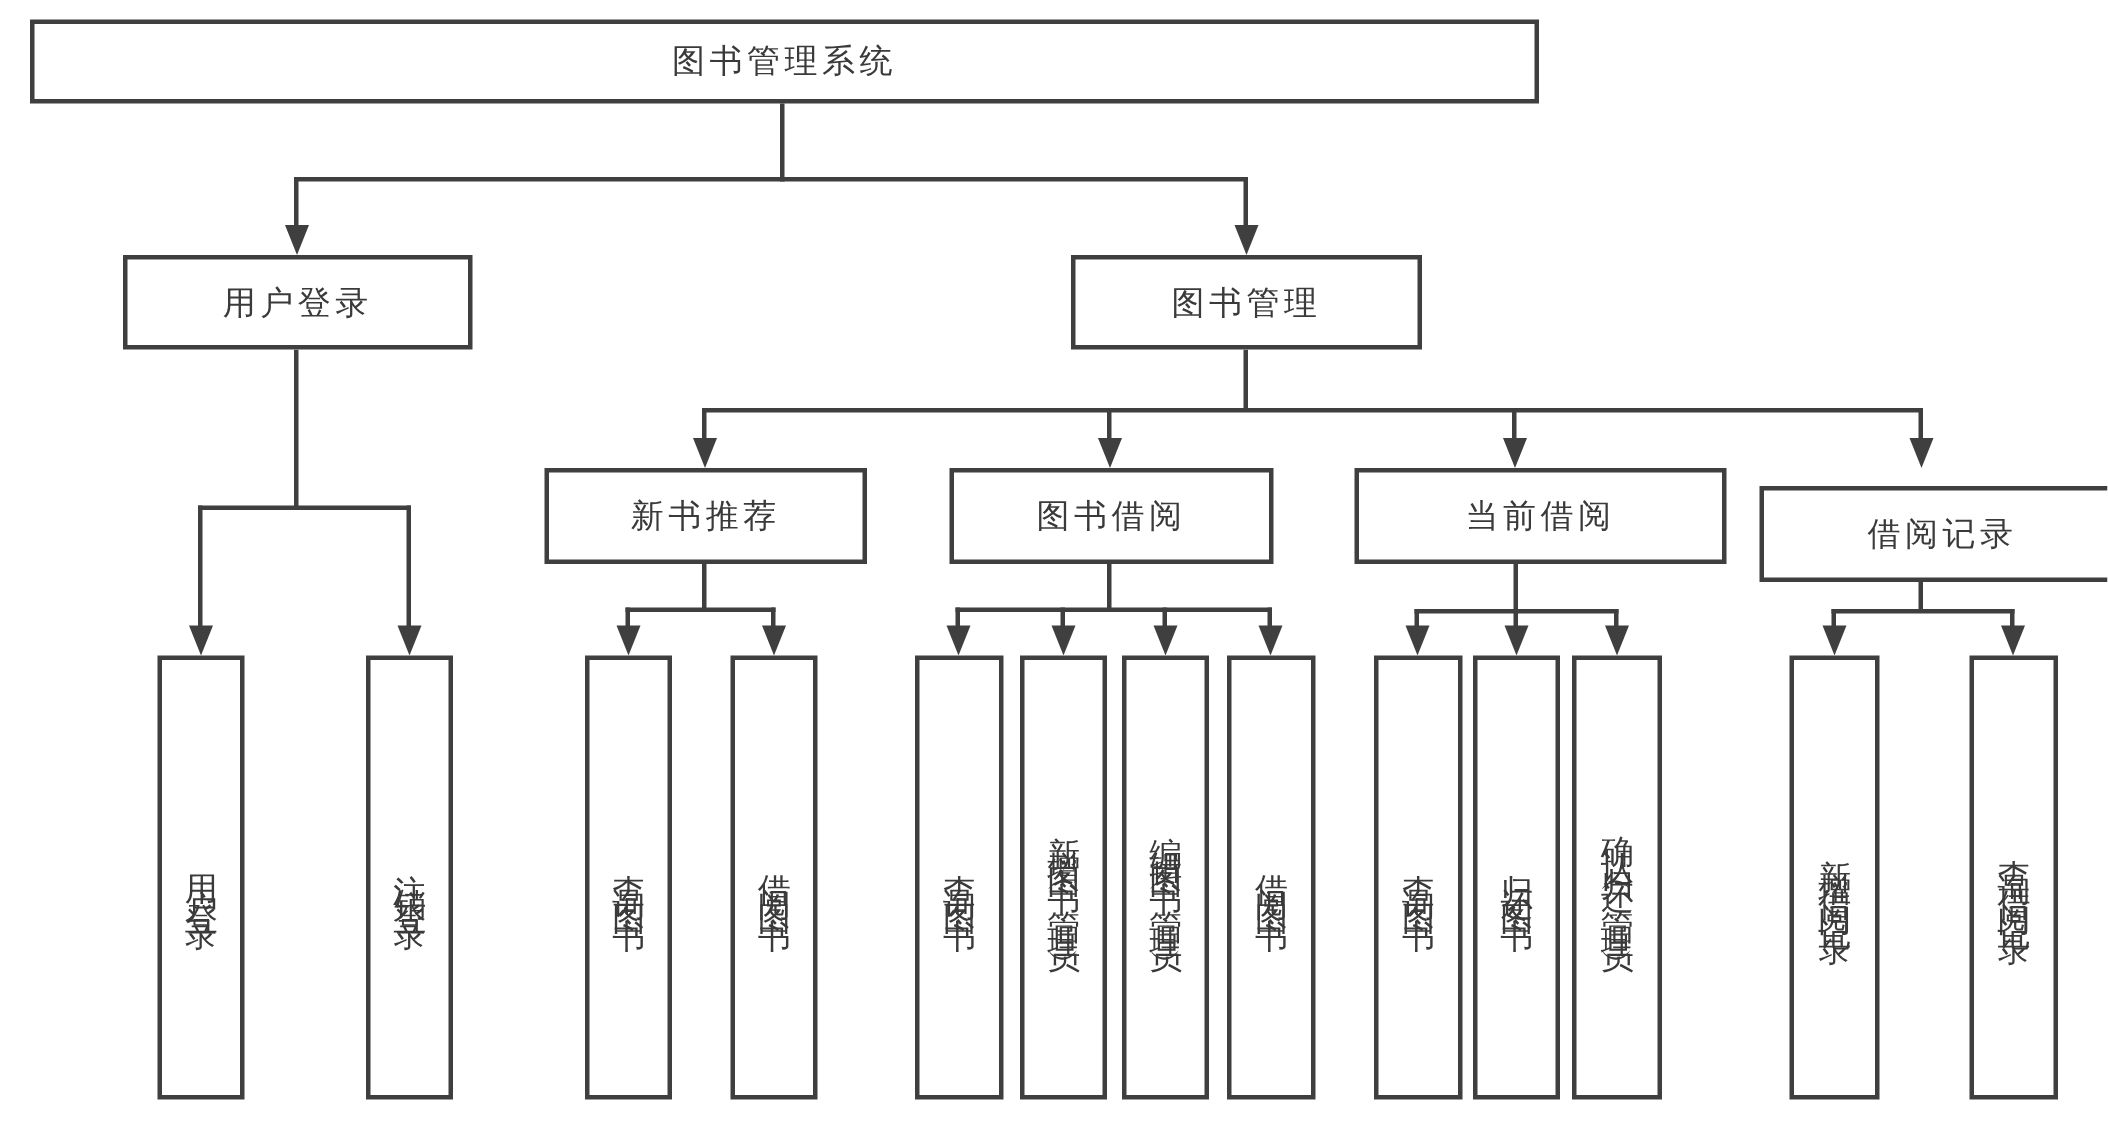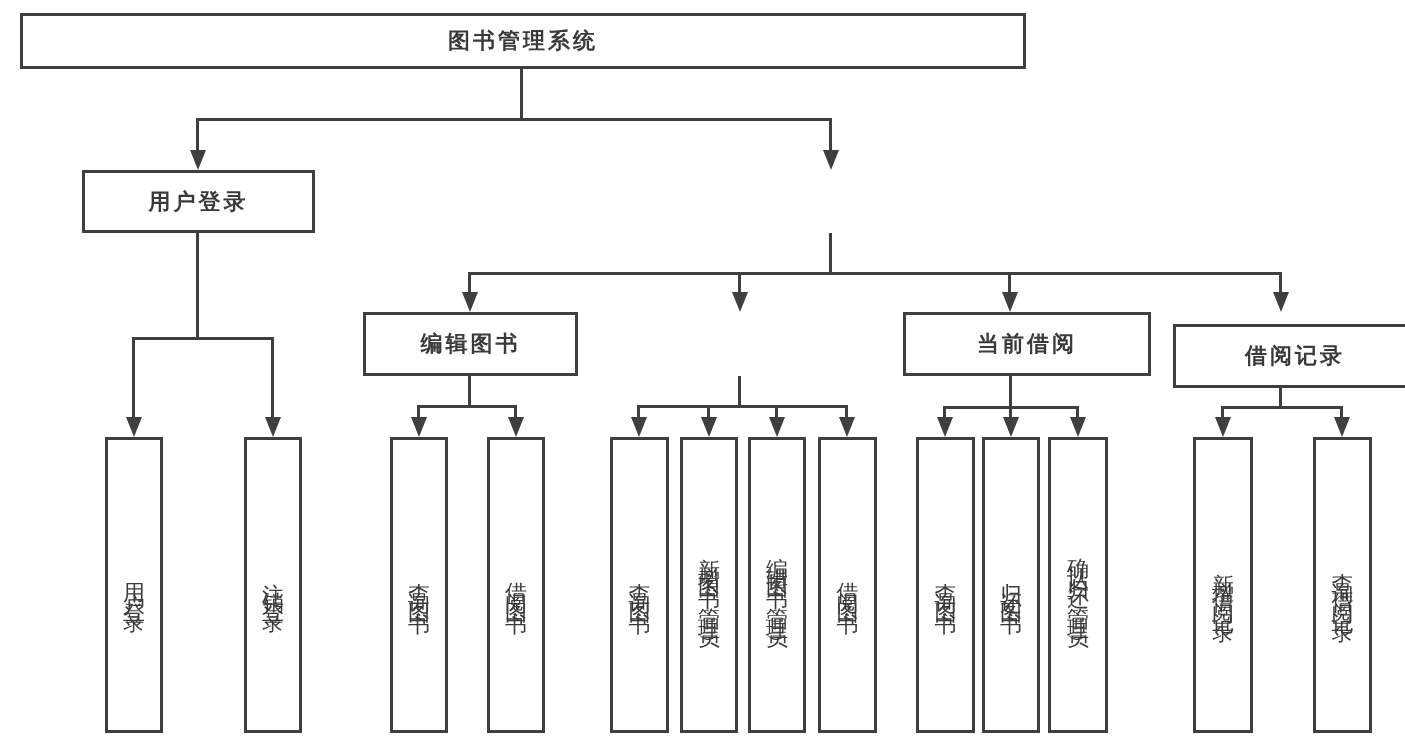--- a/index.html
+++ b/index.html
@@ -37,21 +37,20 @@
     display: flex;
     align-items: center;
     justify-content: center;
     color: var(--text);
   }
   .box.h span {
     font-size: 22px;
     letter-spacing: 3px;
     white-space: nowrap;
     color: var(--text);
-    font-weight: bold;
   }
   .box.v span {
     writing-mode: vertical-rl;
     text-orientation: mixed;
     font-size: 22px;
     letter-spacing: 10px;
     line-height: 1.1;
     white-space: nowrap;
     color: var(--text);
   }
@@ -130,23 +129,29 @@
   <div class="arrow" style="left:1215px;top:417px"></div>
   <div class="arrow" style="left:1334px;top:417px"></div>
 
   <div class="box h" style="left:20px;top:13px;width:1006px;height:56px">
     <span>图书管理系统</span>
   </div>
 
   <div class="box h" style="left:82px;top:170px;width:233px;height:63px">
     <span>用户登录</span>
   </div>
+  <div class="box h" style="left:714px;top:170px;width:234px;height:63px">
+    <span>图书管理</span>
+  </div>
 
   <div class="box h" style="left:363px;top:312px;width:215px;height:64px">
-    <span>编辑图书</span>
+    <span>新书推荐</span>
+  </div>
+  <div class="box h" style="left:633px;top:312px;width:216px;height:64px">
+    <span>图书借阅</span>
   </div>
   <div class="box h" style="left:903px;top:312px;width:248px;height:64px">
     <span>当前借阅</span>
   </div>
   <div class="box h" style="left:1173px;top:324px;width:244px;height:64px">
     <span>借阅记录</span>
   </div>
 
   <div class="box v" style="left:105px;top:437px;width:58px;height:296px">
     <span>用户登录</span>

